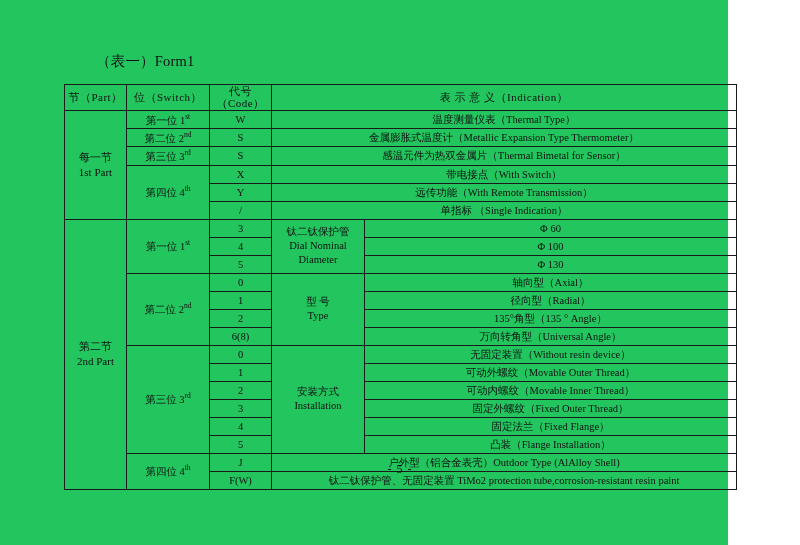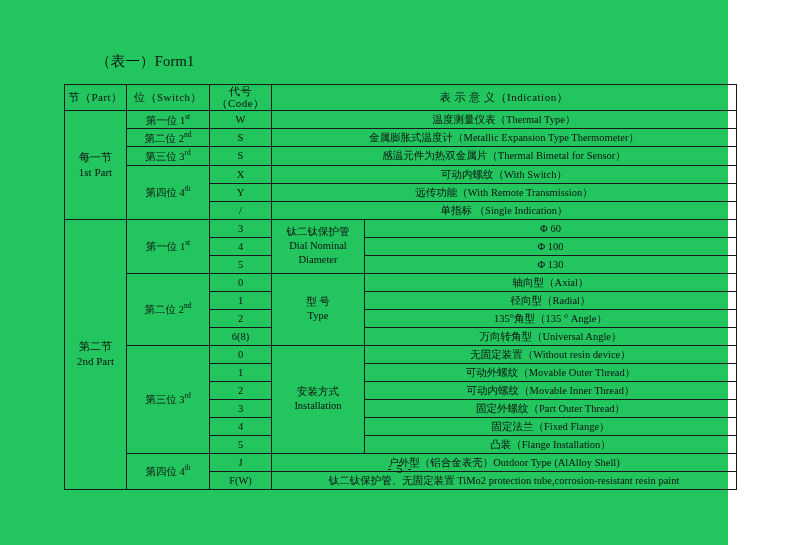--- a/index.html
+++ b/index.html
@@ -136,21 +136,21 @@
           <span>第三位 3</span><span class="sup">rd</span>
         </td>
         <td class="code">S</td>
         <td class="ind" colspan="2">感温元件为热双金属片（Thermal Bimetal for  Sensor）</td>
       </tr>
       <tr>
         <td class="place nowrap" rowspan="3">
           <span>第四位 4</span><span class="sup">th</span>
         </td>
         <td class="code">X</td>
-        <td class="ind" colspan="2">可动内螺纹（With Switch）</td>
+        <td class="ind" colspan="2">带电接点（With Switch）</td>
       </tr>
       <tr>
         <td class="code">Y</td>
         <td class="ind" colspan="2">远传功能（With Remote Transmission）</td>
       </tr>
       <tr>
         <td class="code">/</td>
         <td class="ind" colspan="2">单指标  （Single Indication）</td>
       </tr>
 
@@ -216,21 +216,21 @@
       <tr>
         <td class="code">1</td>
         <td class="ind">可动外螺纹（Movable Outer Thread）</td>
       </tr>
       <tr>
         <td class="code">2</td>
         <td class="ind">可动内螺纹（Movable Inner Thread）</td>
       </tr>
       <tr>
         <td class="code">3</td>
-        <td class="ind">固定外螺纹（Part Outer Thread）</td>
+        <td class="ind">固定外螺纹（Fixed Outer Thread）</td>
       </tr>
       <tr>
         <td class="code">4</td>
         <td class="ind">固定法兰（Fixed Flange）</td>
       </tr>
       <tr>
         <td class="code">5</td>
         <td class="ind">凸装（Flange Installation）</td>
       </tr>
 

